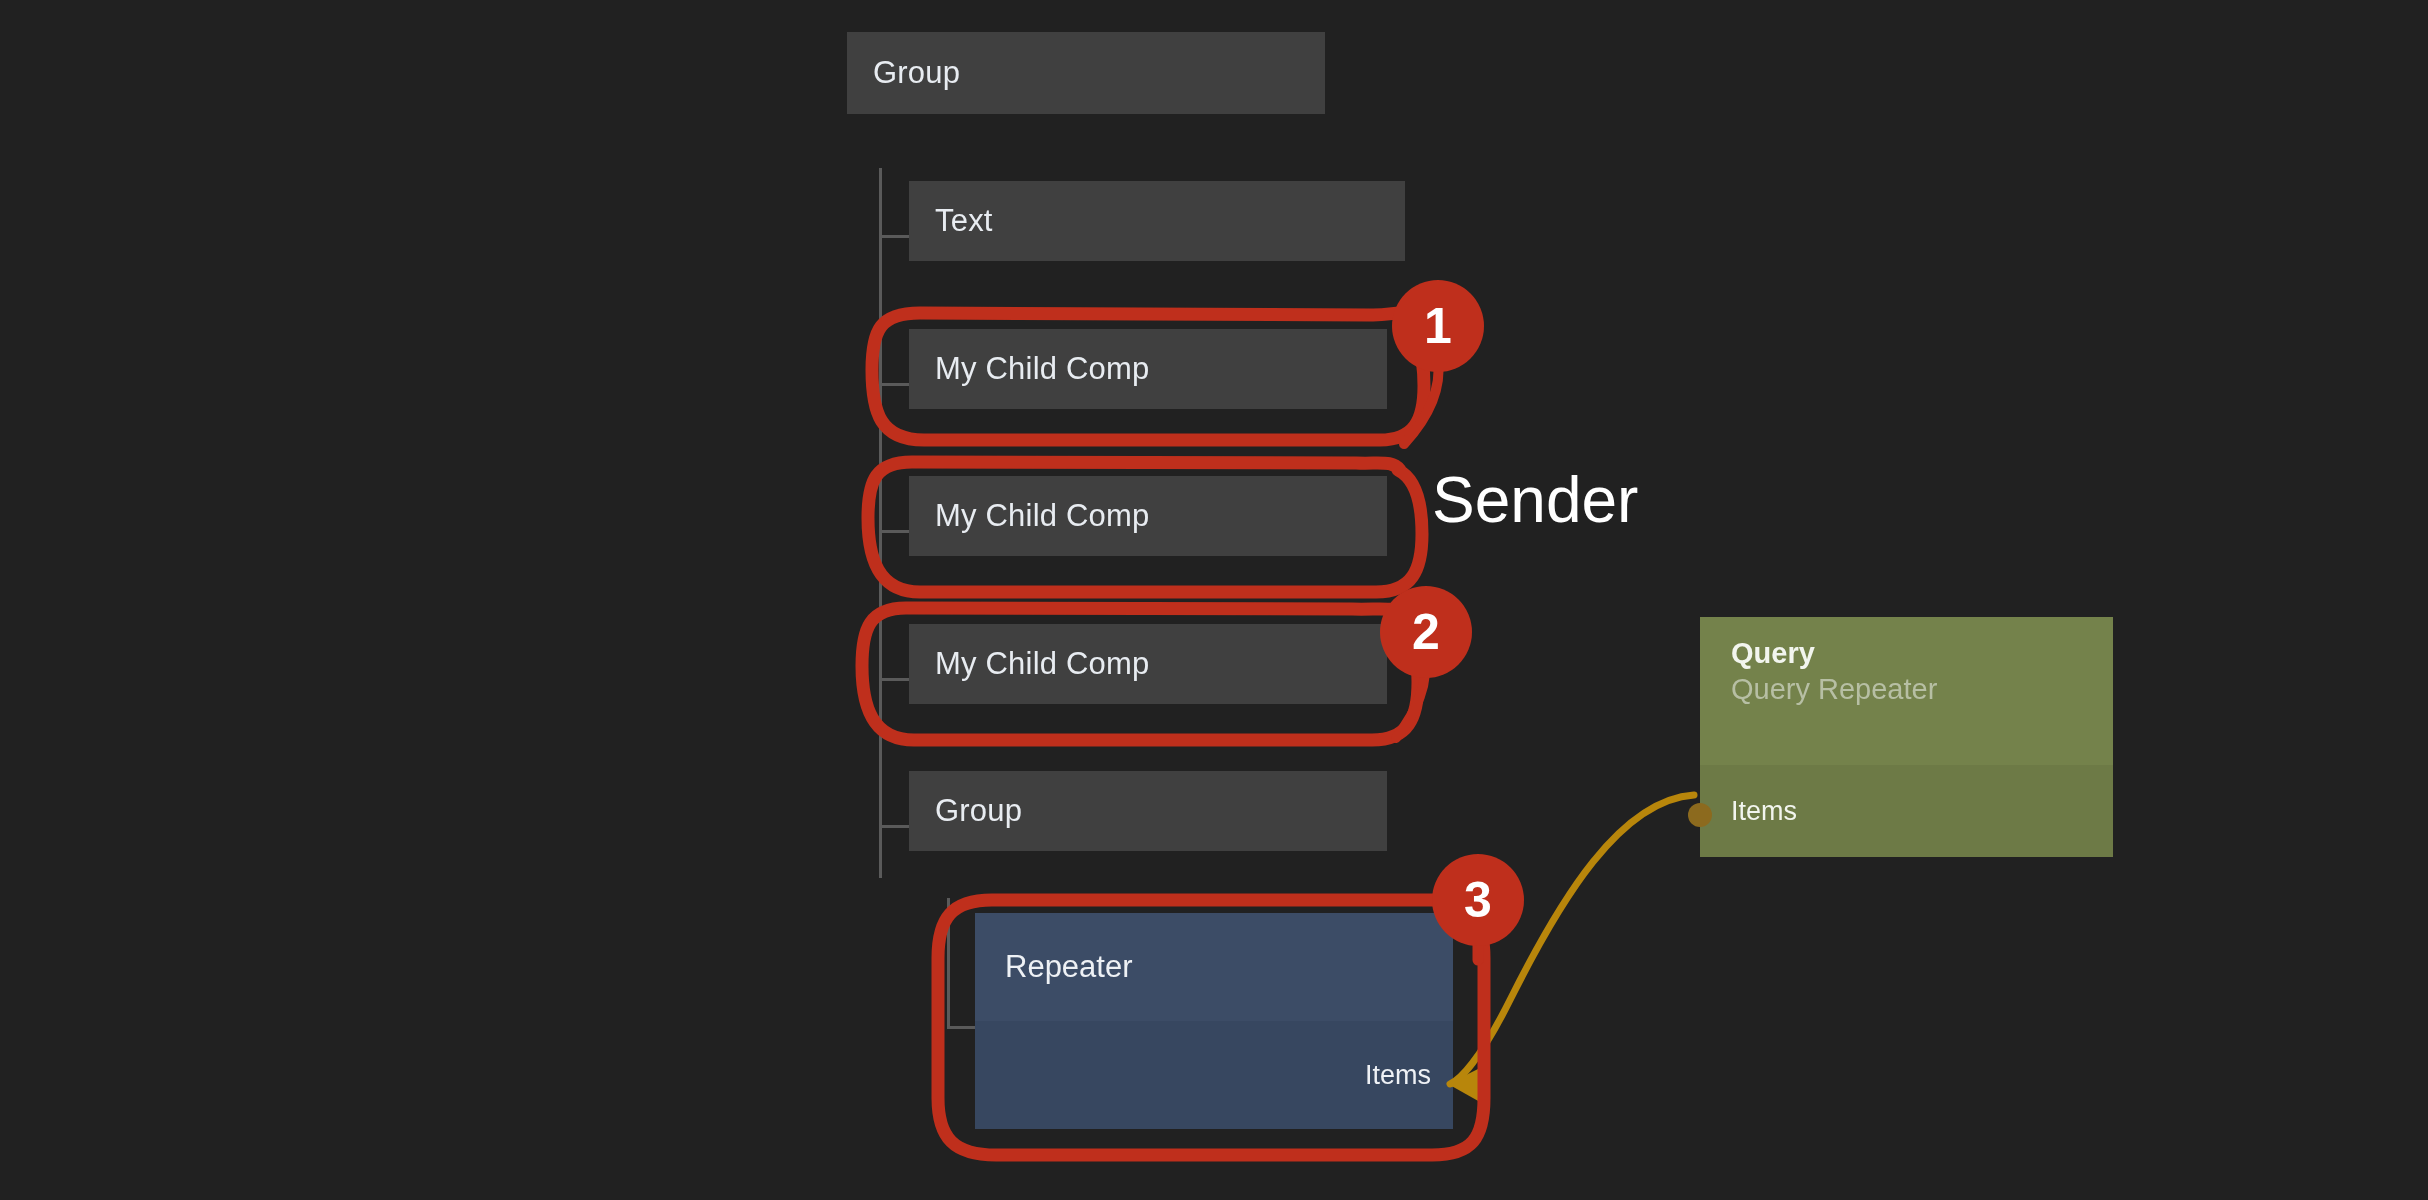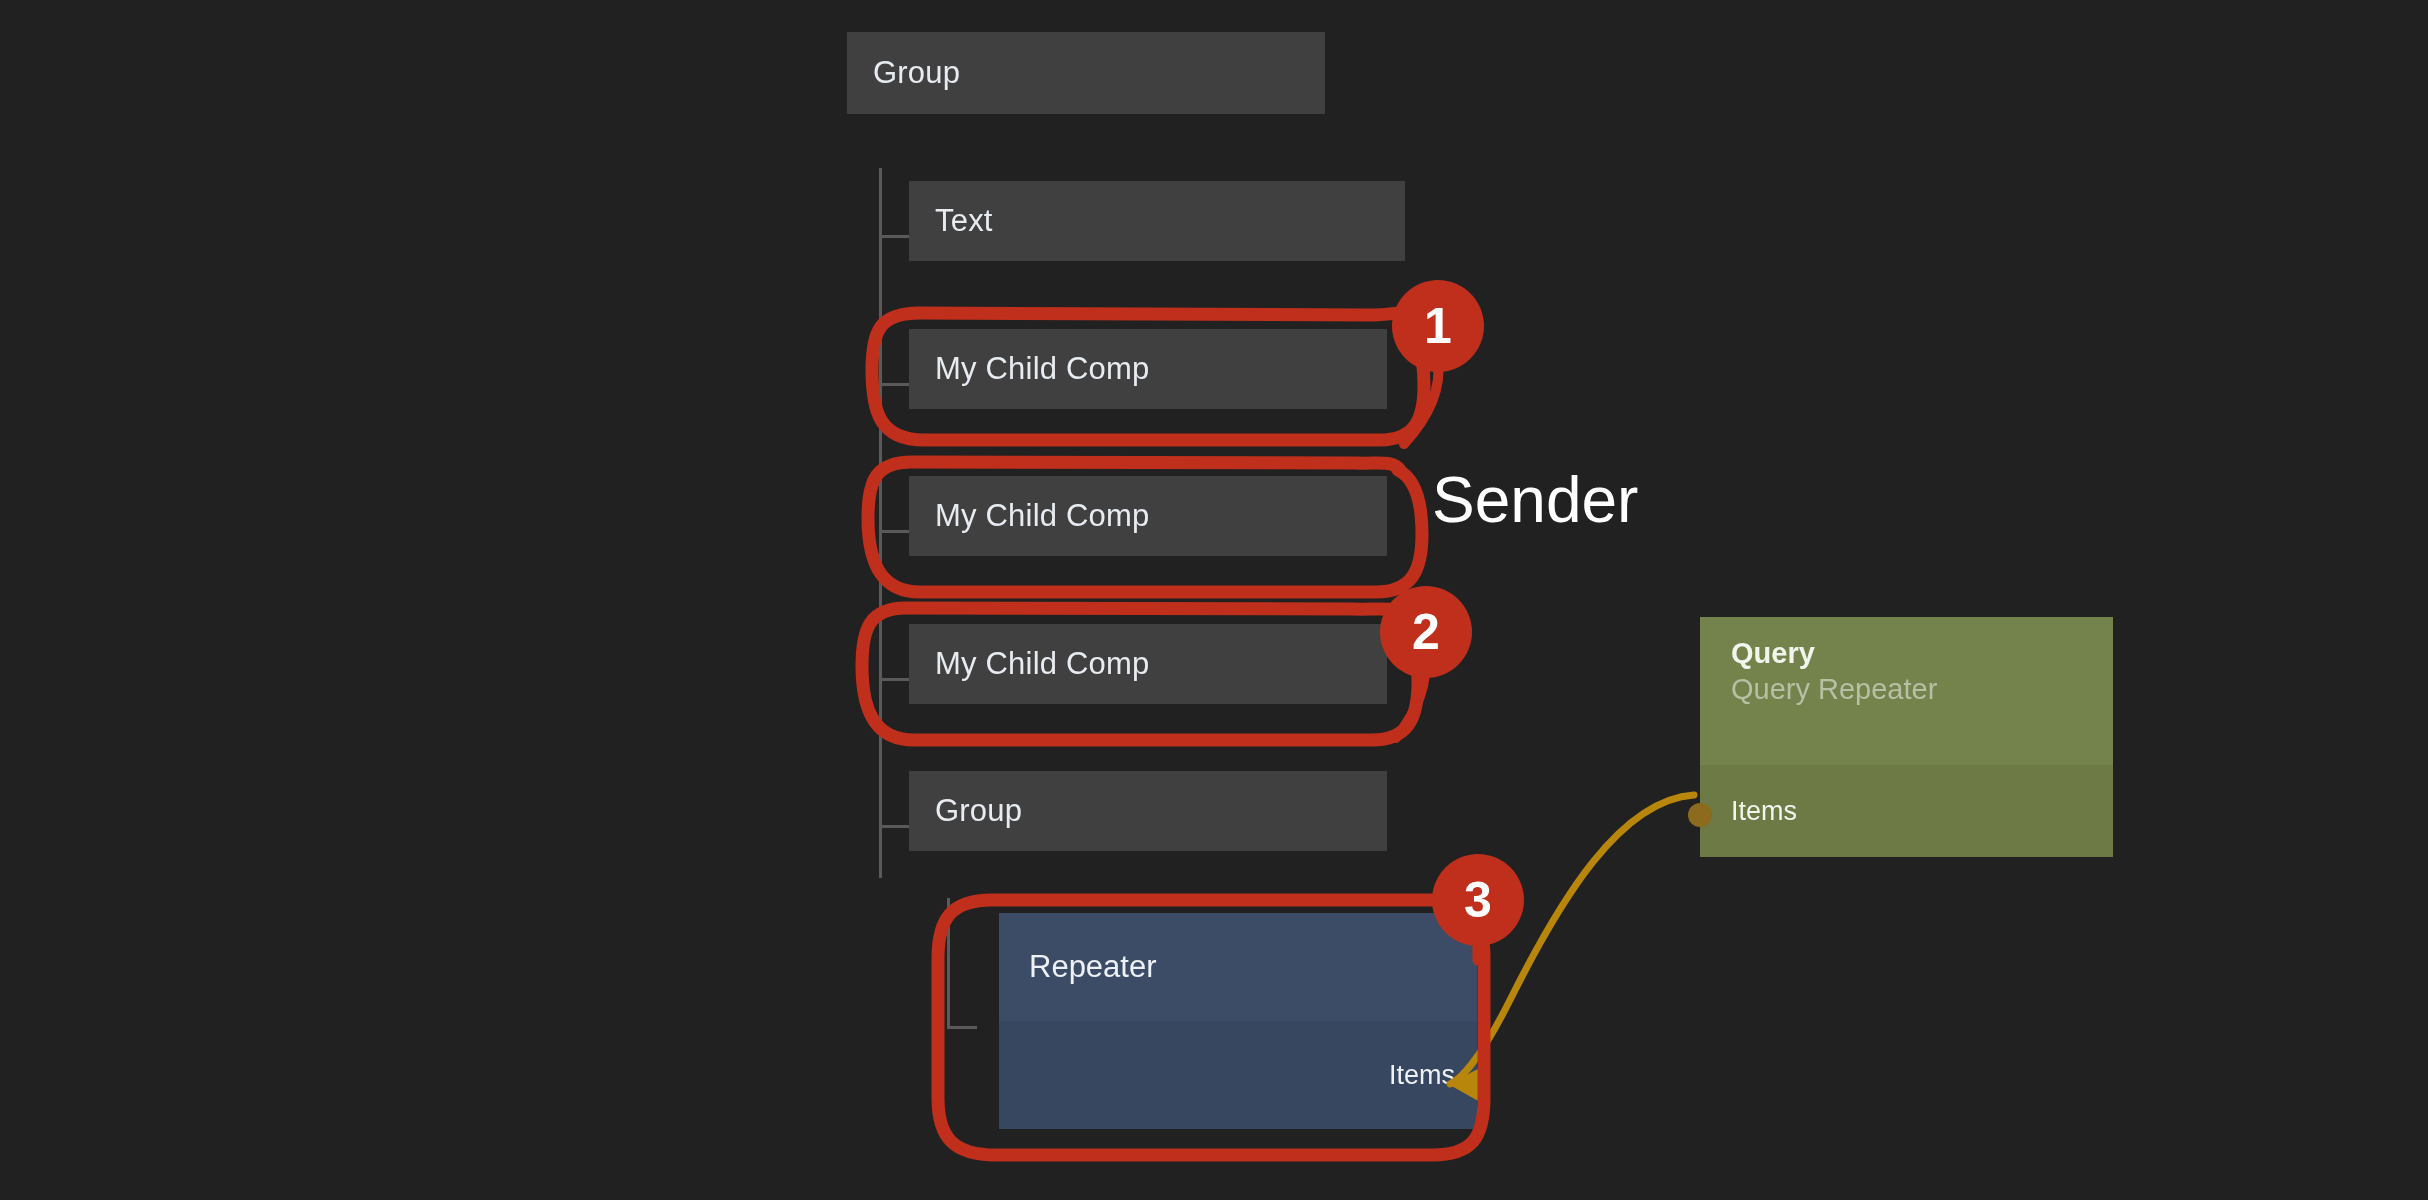--- a/index.html
+++ b/index.html
@@ -35,21 +35,21 @@
     font-size: 31px;
     letter-spacing: 0.2px;
     white-space: nowrap;
   }
   .node.simple .node-label {
     top: 50%;
     transform: translateY(-50%);
   }
 
   
-  .node.split { background: transparent; margin-left: 24px; }
+  .node.split { background: transparent; }
   .node.split .nhead {
     position: absolute;
     left: 0; right: 0; top: 0;
     background: #3c4c66;
   }
   .node.split .nbody {
     position: absolute;
     left: 0; right: 0; bottom: 0;
     background: #374760;
   }

